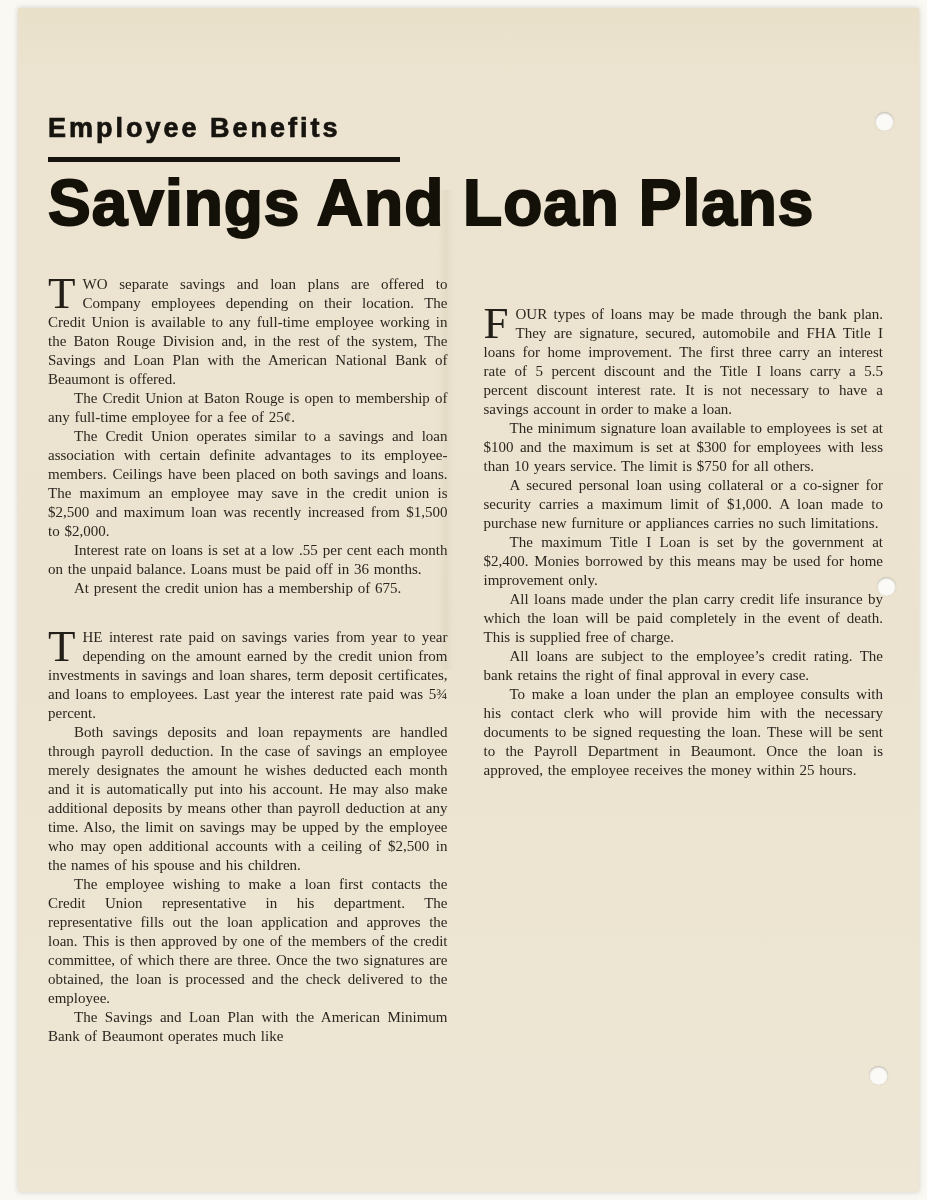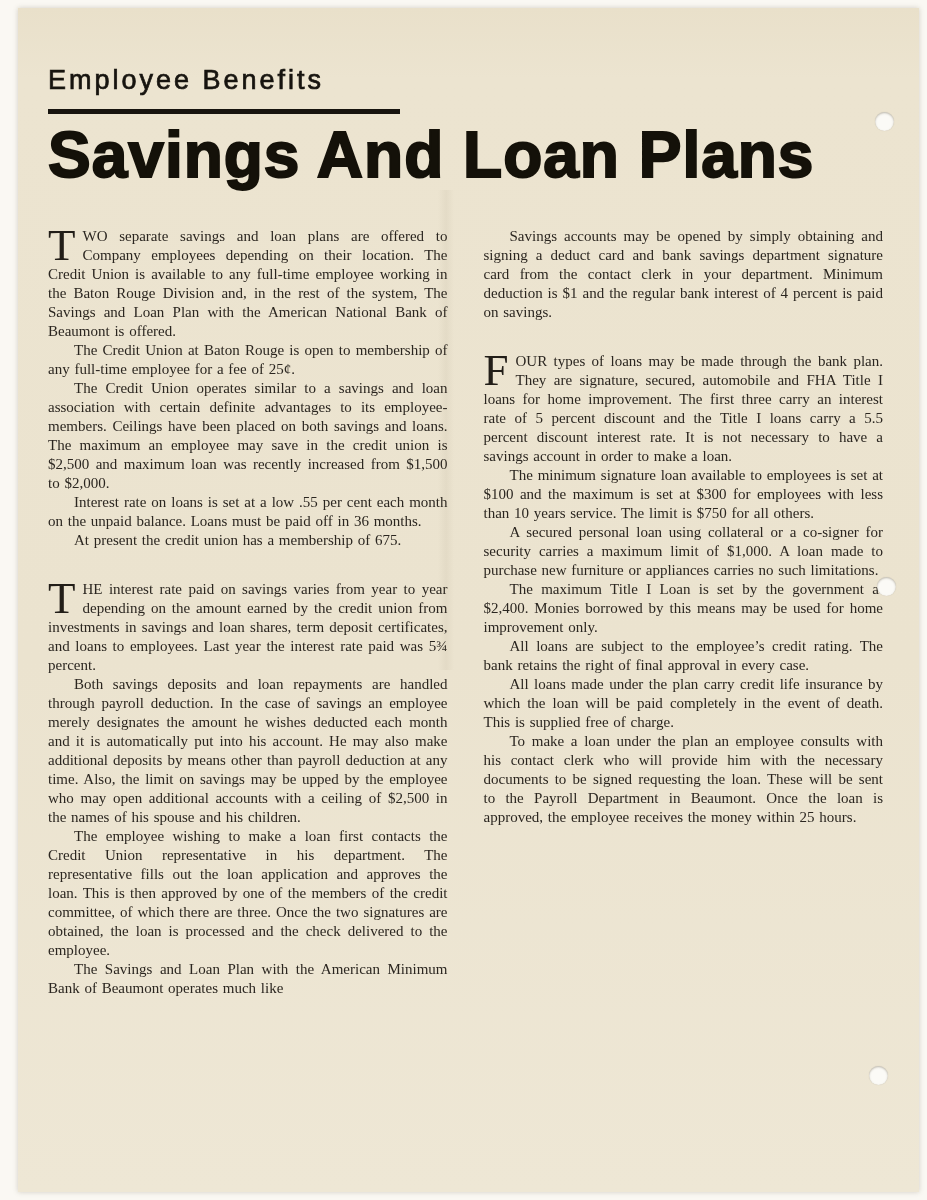--- a/index.html
+++ b/index.html
@@ -31,26 +31,27 @@
     position: absolute;
     left: 438px;
     top: 190px;
     width: 16px;
     height: 480px;
     background: linear-gradient(90deg, rgba(120,105,75,0) 0%, rgba(120,105,75,0.07) 50%, rgba(120,105,75,0) 100%);
     pointer-events: none;
   }
   .kicker {
     font-family: "Liberation Sans", sans-serif;
-    font-weight: 400;
+    font-weight: 700;
     font-size: 27px;
     letter-spacing: 3px;
     color: #17140f;
     -webkit-text-stroke: 0.7px #17140f;
     line-height: 1.1;
+    margin-top: 48px;
   }
   .kicker-rule {
     width: 352px;
     height: 5px;
     background: #17140f;
     margin-top: 13px;
   }
   .headline {
     margin: 8px 0 16px 0;
     font-family: "Liberation Sans", sans-serif;
@@ -128,27 +129,26 @@
         <p class="para indent">The Credit Union operates similar to a savings and loan association with certain definite advantages to its employee-members. Ceilings have been placed on both savings and loans. The maximum an employee may save in the credit union is $2,500 and maximum loan was recently increased from $1,500 to $2,000.</p>
         <p class="para indent">Interest rate on loans is set at a low .55 per cent each month on the unpaid balance. Loans must be paid off in 36 months.</p>
         <p class="para indent">At present the credit union has a membership of 675.</p>
         <p class="para dropcap-para section-gap"><span class="dropcap">T</span><span>HE interest rate paid on savings varies from year to year depending on the amount earned by the credit union from investments in savings and loan shares, term deposit certificates, and loans to employees. Last year the interest rate paid was 5¾ percent.</span></p>
         <p class="para indent">Both savings deposits and loan repayments are handled through payroll deduction. In the case of savings an employee merely designates the amount he wishes deducted each month and it is automatically put into his account. He may also make additional deposits by means other than payroll deduction at any time. Also, the limit on savings may be upped by the employee who may open additional accounts with a ceiling of $2,500 in the names of his spouse and his children.</p>
         <p class="para indent">The employee wishing to make a loan first contacts the Credit Union representative in his department. The representative fills out the loan application and approves the loan. This is then approved by one of the members of the credit committee, of which there are three. Once the two signatures are obtained, the loan is processed and the check delivered to the employee.</p>
         <p class="para indent">The Savings and Loan Plan with the American Minimum Bank of Beaumont operates much like</p>
       </div>
 
       <div class="col">
-        <p class="para indent">Savings accounts may be opened by simply obtaining and signing a deduct card and bank savings department signature card from the contact clerk in your department. Minimum deduction is $1 and the regular bank interest of 4 percent is paid on savings.</p>
         <p class="para dropcap-para section-gap"><span class="dropcap">F</span><span>OUR types of loans may be made through the bank plan. They are signature, secured, automobile and FHA Title I loans for home improvement. The first three carry an interest rate of 5 percent discount and the Title I loans carry a 5.5 percent discount interest rate. It is not necessary to have a savings account in order to make a loan.</span></p>
         <p class="para indent">The minimum signature loan available to employees is set at $100 and the maximum is set at $300 for employees with less than 10 years service. The limit is $750 for all others.</p>
         <p class="para indent">A secured personal loan using collateral or a co-signer for security carries a maximum limit of $1,000. A loan made to purchase new furniture or appliances carries no such limitations.</p>
         <p class="para indent">The maximum Title I Loan is set by the government at $2,400. Monies borrowed by this means may be used for home improvement only.</p>
+        <p class="para indent">All loans made under the plan carry credit life insurance by which the loan will be paid completely in the event of death. This is supplied free of charge.</p>
         <p class="para indent">All loans are subject to the employee’s credit rating. The bank retains the right of final approval in every case.</p>
-        <p class="para indent">All loans made under the plan carry credit life insurance by which the loan will be paid completely in the event of death. This is supplied free of charge.</p>
         <p class="para indent">To make a loan under the plan an employee consults with his contact clerk who will provide him with the necessary documents to be signed requesting the loan. These will be sent to the Payroll Department in Beaumont. Once the loan is approved, the employee receives the money within 25 hours.</p>
       </div>
 
     </div>
   </div>
 
   <div class="crease"></div>
   <div class="hole hole-1"></div>
   <div class="hole hole-2"></div>
   <div class="hole hole-3"></div>

